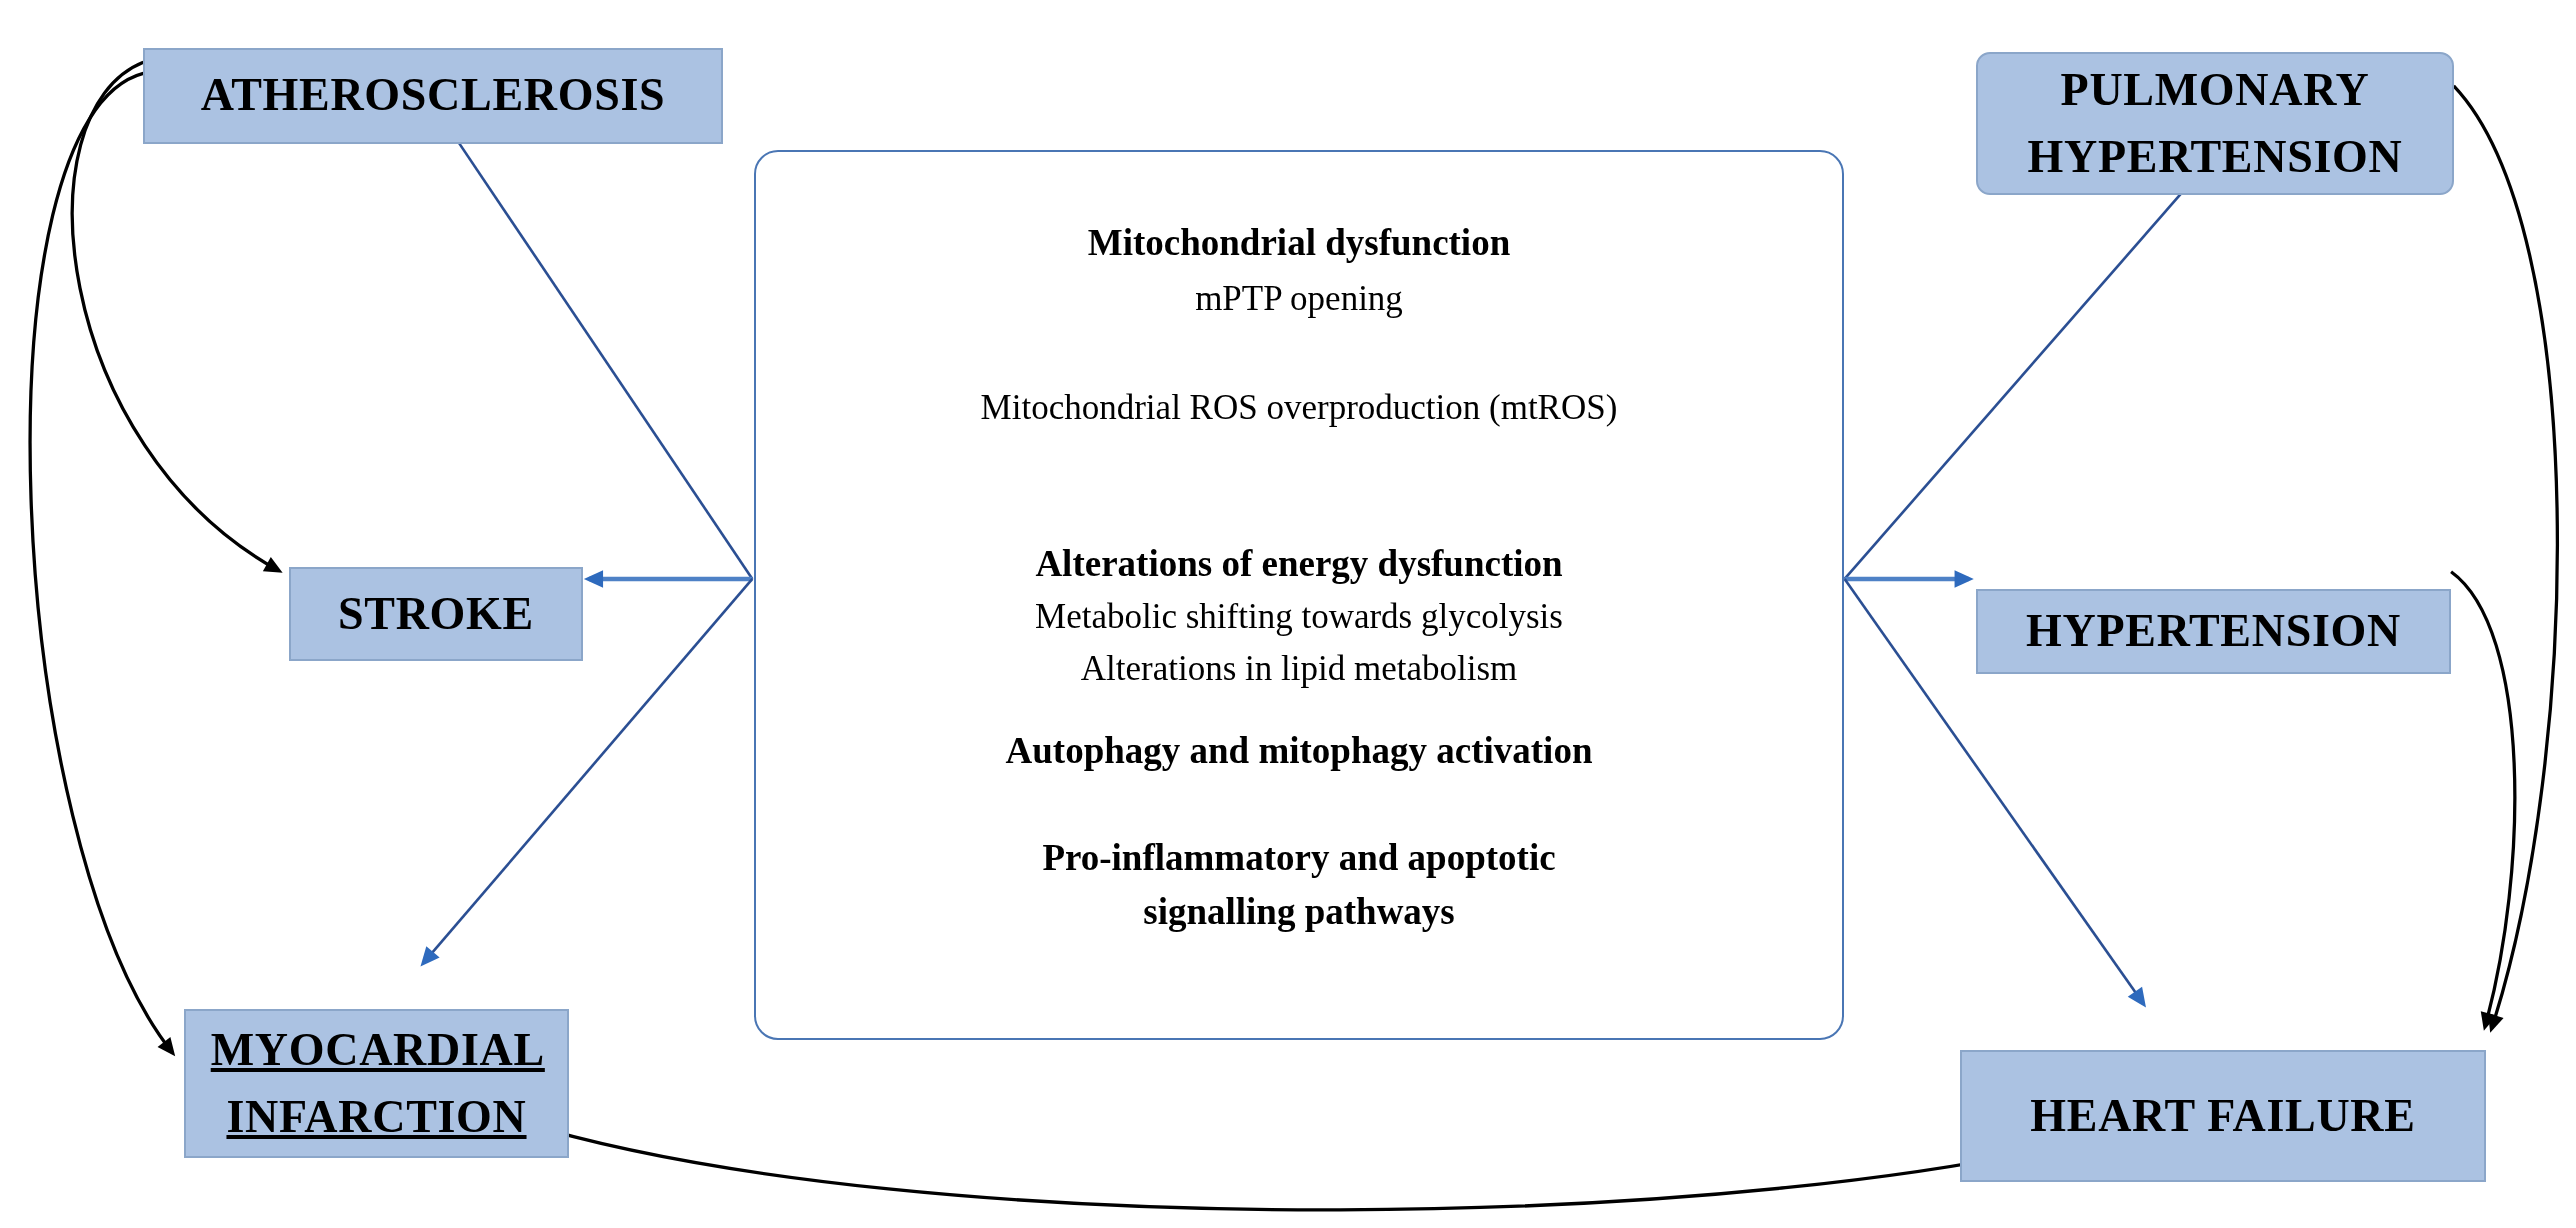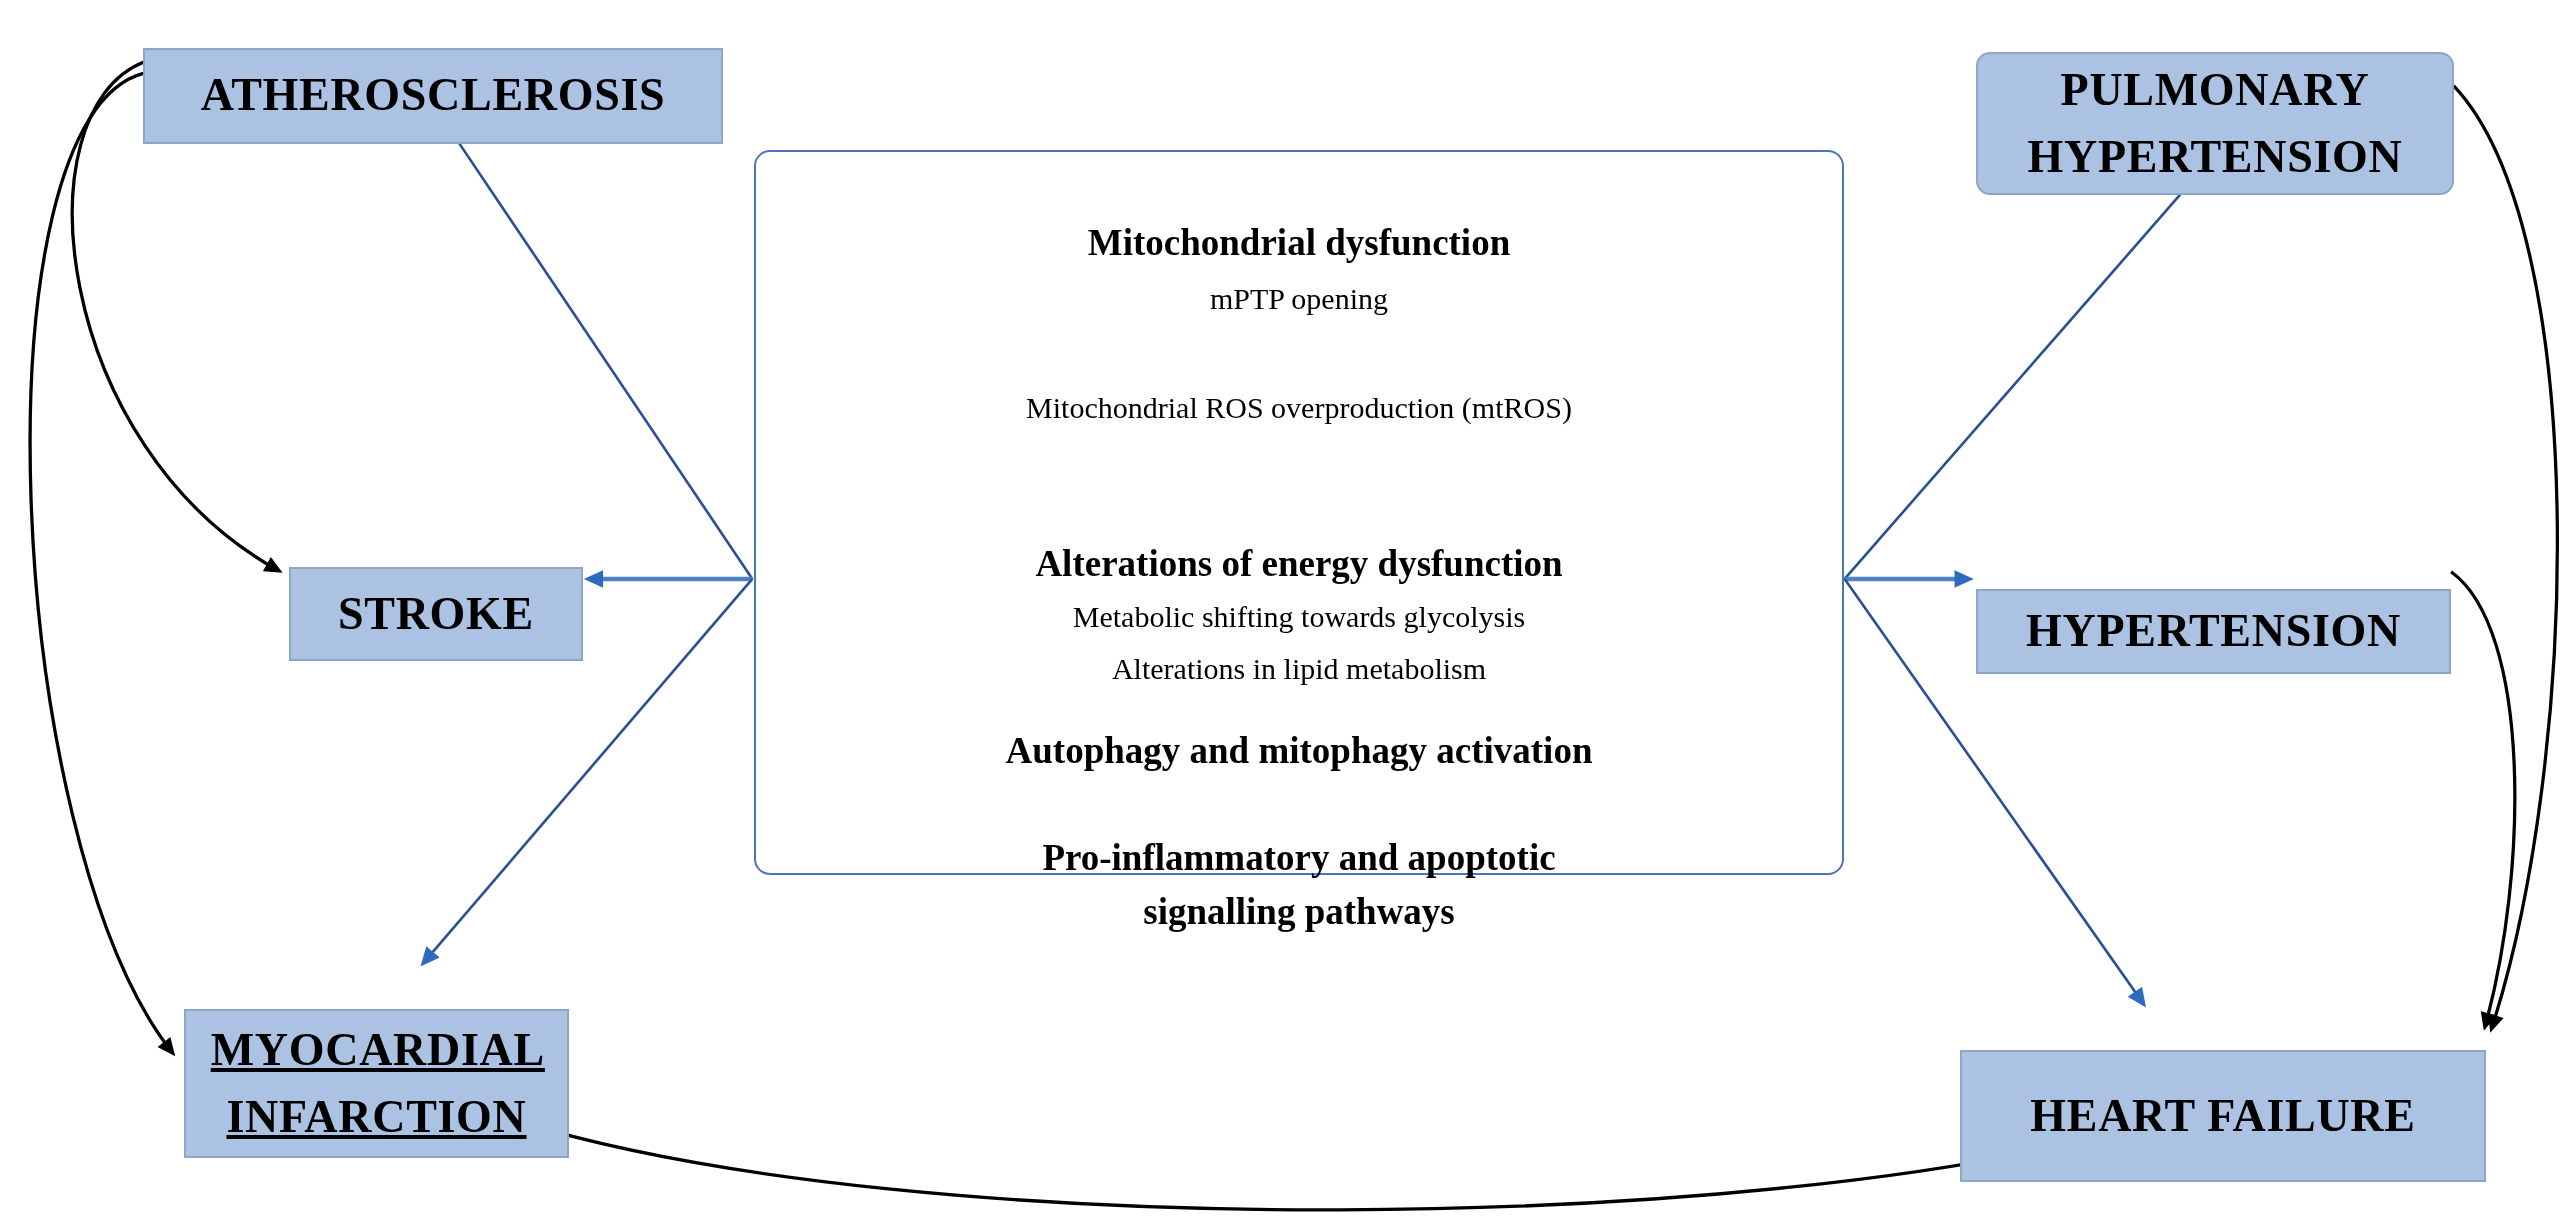--- a/index.html
+++ b/index.html
@@ -39,33 +39,33 @@
     letter-spacing: 0.7px;
     font-family: "Liberation Serif", serif;
     margin-top: 36px;
   }
   .center-box {
     position: absolute;
     box-sizing: border-box;
     left: 754px;
     top: 150px;
     width: 1090px;
-    height: 725px;
+    height: 890px;
     background: #ffffff;
     border: 2.6px solid #4a76b4;
-    border-radius: 16px;
+    border-radius: 24px;
     padding-left: 40px;
   }
   .cline {
     position: absolute;
     left: 0;
     width: 100%;
     height: 55px;
     text-align: center;
-    font-size: 30px;
+    font-size: 35px;
     font-weight: 400;
     line-height: 55px;
     color: #000000;
     white-space: nowrap;
     font-family: "Liberation Serif", serif;
   }
   .cline.bold {
     font-weight: 700;
     font-size: 37px;
   }

